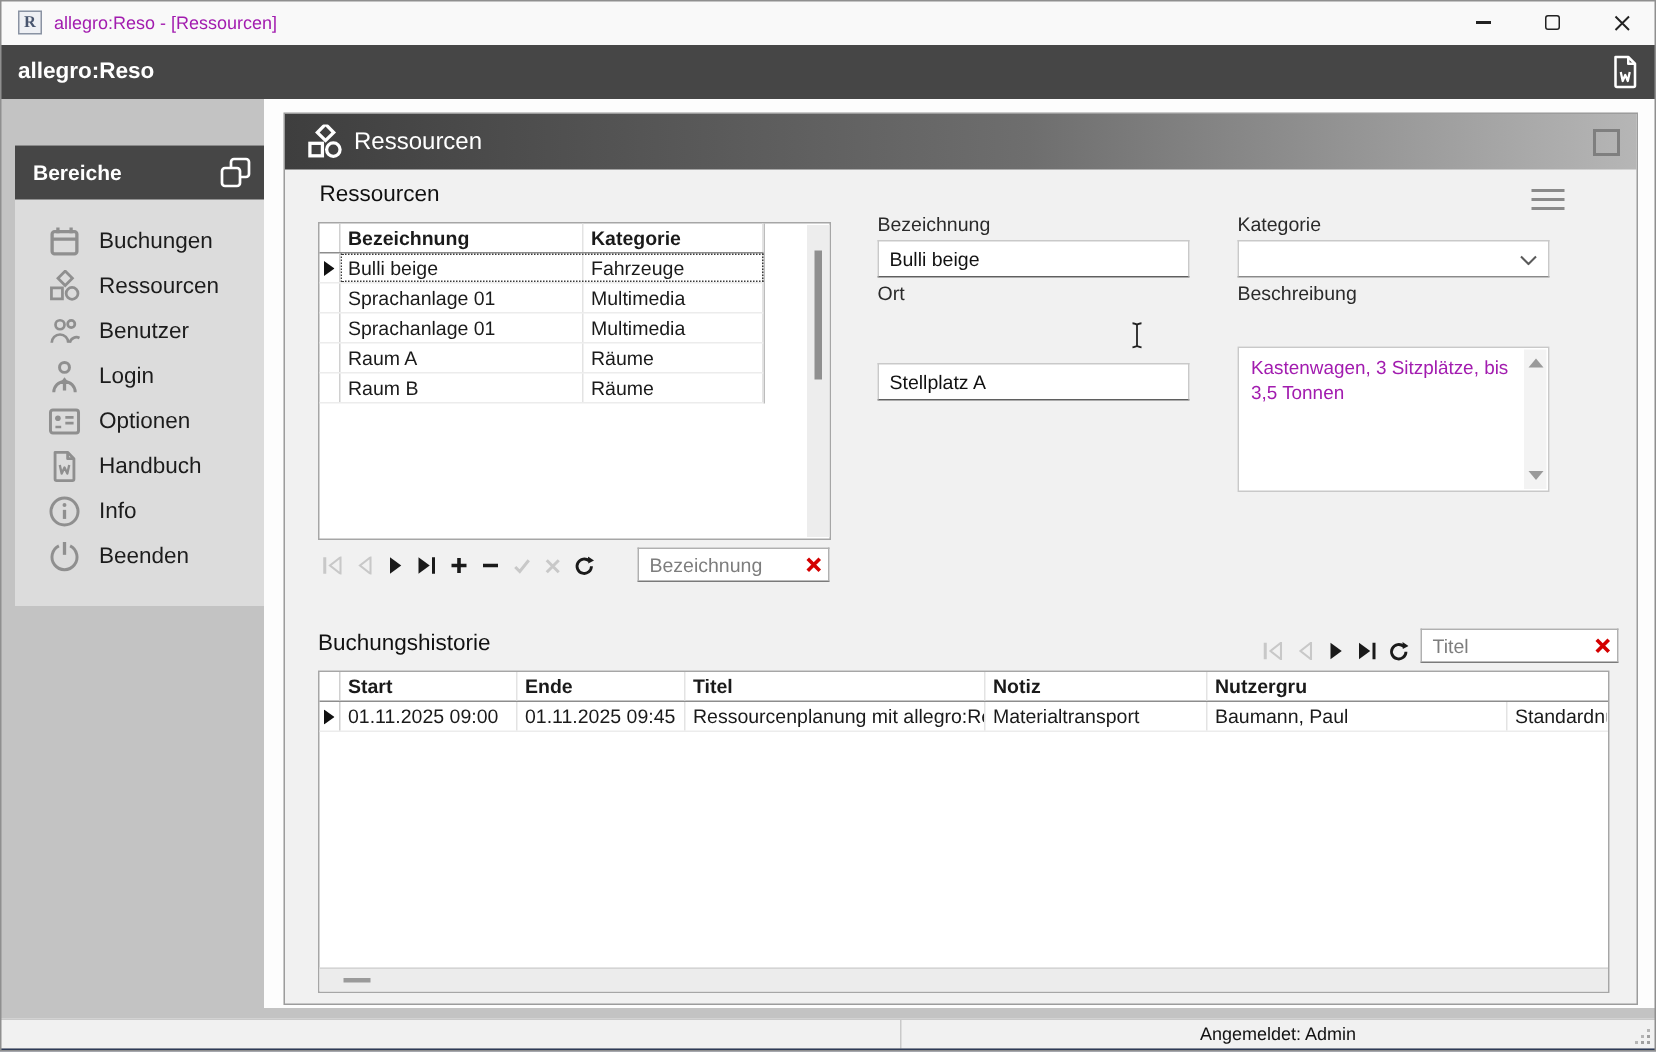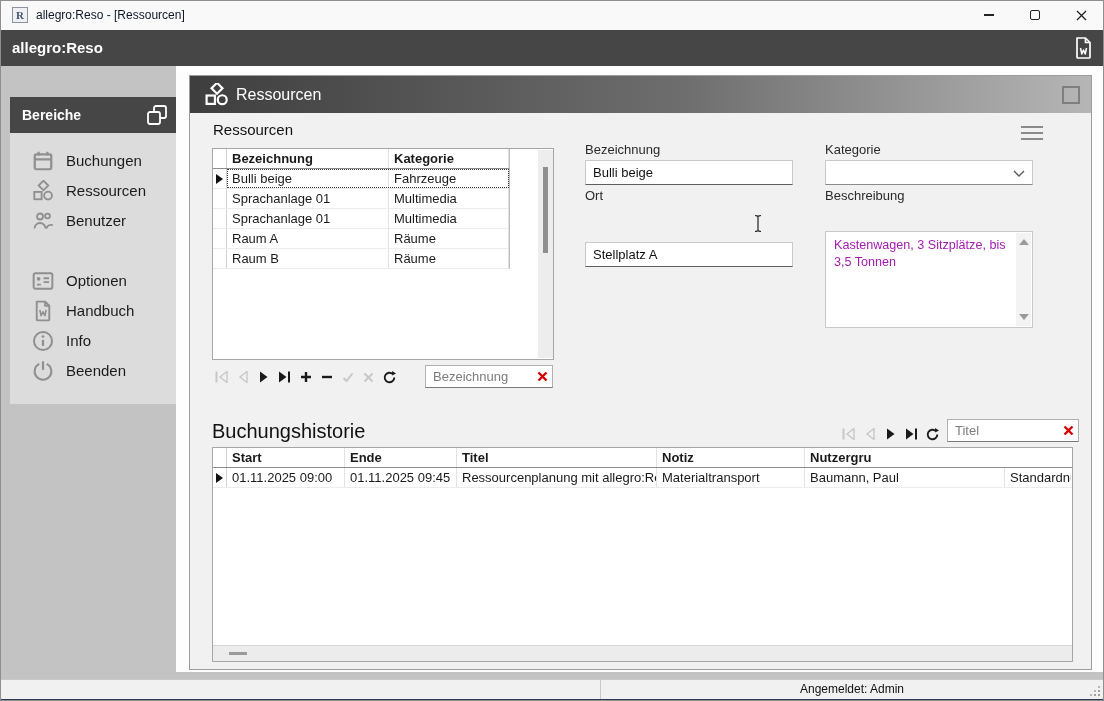--- a/index.html
+++ b/index.html
@@ -13,21 +13,21 @@
   }
   .abs { position: absolute; }
   .frame { position:absolute; inset:0; border:1px solid #8f8f8f; pointer-events:none; z-index:99; }
   .bottom-edge { position:absolute; left:0; top:699px; width:1104px; height:2px; background:#2e3b57; z-index:98; }
 
   
   #titlebar { left:0; top:0; width:1104px; height:30px; background:#f9f9f9; }
   #app-icon { left:12px; top:7px; width:16px; height:16px; border:1px solid #8a93a3; background:#eef0f4;
               font-family:"Liberation Serif", serif; font-weight:bold; font-size:11px; color:#48556e;
               display:flex; align-items:center; justify-content:center; }
-  #win-title { left:36px; top:0; height:30px; line-height:30px; font-size:12px; color:#0f172a; }
+  #win-title { left:36px; top:0; height:30px; line-height:30px; font-size:12px; color:#a21caf; }
   .cap-btn { top:0; width:46px; height:30px; display:flex; align-items:center; justify-content:center; cursor:default; }
   #btn-min { left:966px; } #btn-max { left:1012px; } #btn-close { left:1058px; }
 
   
   #toolbar { left:0; top:30px; width:1104px; height:36px; background:#464646; }
   #brand { left:12px; top:0; height:36px; line-height:36px; color:#fff; font-weight:bold; font-size:15px; }
   #doc-btn { left:1068px; top:4px; width:30px; height:28px; display:flex; align-items:center; justify-content:center; }
 
   
   #client-white { left:176px; top:66px; width:928px; height:606px; background:#fdfdfd; }
@@ -83,21 +83,21 @@
   #combo-kategorie { width:208px; height:25px; background:#fff; border:1px solid #c9c9c9; border-bottom:1px solid #8a8a8a; position:relative; }
   #combo-chevron { position:absolute; right:7px; top:9px; }
   #beschreibung-box { width:208px; height:97px; background:#fff; border:1px solid #c9c9c9; position:relative; }
   #beschreibung-text { position:absolute; left:8px; top:5px; width:180px; font-size:12.6px; line-height:17px; color:#a21caf; }
   #besch-scroll { position:absolute; right:1px; top:1px; width:15px; height:93px; background:#f3f3f3; }
   .sc-arrow { position:absolute; left:3px; width:0; height:0; }
   .sc-up { top:6px; border-left:5px solid transparent; border-right:5px solid transparent; border-bottom:6px solid #9a9a9a; }
   .sc-down { bottom:6px; border-left:5px solid transparent; border-right:5px solid transparent; border-top:6px solid #9a9a9a; }
 
   
-  #section-hist-title { left:22px; top:344px; font-size:20px; color:#111; }
+  #section-hist-title { left:22px; top:344px; font-size:15px; color:#111; }
   #nav2 { left:651px; top:349px; }
   #search2 { left:757px; top:343px; width:132px; }
   #hist-panel { left:22px; top:371px; width:861px; height:215px; background:#fff; border:1px solid #a6a6a6; }
   .hg-c1{width:118px;flex:none}.hg-c2{width:112px;flex:none}.hg-c3{width:200px;flex:none}
   .hg-c4{width:148px;flex:none}.hg-c5{width:200px;flex:none}.hg-c6{width:66px;flex:none;border-right:none}
   #hist-footer { left:0; bottom:0; width:859px; height:16px; background:#ececec; border-top:1px solid #d4d4d4; }
   #hist-handle { left:16px; top:6px; width:18px; height:3px; background:#9a9a9a; }
 
   
   #statusbar { left:0; top:679px; width:1104px; height:20px; background:#f1f1f1; border-top:1px solid #c9c9c9; }
@@ -168,20 +168,29 @@
   <div class="abs side-item" style="top:109px;">
     <svg class="si-icon" viewBox="0 0 22 19">
       <circle cx="8" cy="5" r="3" fill="none" stroke="#8f8f8f" stroke-width="1.8"></circle>
       <circle cx="15.5" cy="4.5" r="2.4" fill="none" stroke="#8f8f8f" stroke-width="1.8"></circle>
       <path d="M2.5 17 a5.5 5.5 0 0 1 11 0" fill="none" stroke="#8f8f8f" stroke-width="1.8"></path>
       <path d="M14.5 17 a4.6 4.6 0 0 1 6.5 -3.2" fill="none" stroke="#8f8f8f" stroke-width="1.8"></path>
     </svg>
     <span class="si-label">Benutzer</span>
   </div>
 
+  <div class="abs side-item" style="top:139px;">
+    <svg class="si-icon" viewBox="0 0 20 20">
+      <circle cx="10" cy="4.5" r="3" fill="none" stroke="#8f8f8f" stroke-width="1.8"></circle>
+      <path d="M3.5 19.5 a6.5 6.5 0 0 1 13 0" fill="none" stroke="#8f8f8f" stroke-width="1.8"></path>
+      <polygon points="10,10.5 13.2,14.5 6.8,14.5" fill="#8f8f8f"></polygon>
+      <rect x="9" y="14.5" width="2" height="4" fill="#8f8f8f"></rect>
+    </svg>
+    <span class="si-label">Login</span>
+  </div>
 
   <div class="abs side-item" style="top:169px;">
     <svg class="si-icon" viewBox="0 0 20 19">
       <rect x="1.5" y="2.5" width="17" height="14" rx="1.5" fill="none" stroke="#8f8f8f" stroke-width="1.8"></rect>
       <circle cx="6" cy="7.5" r="1.7" fill="#8f8f8f"></circle>
       <path d="M10.5 7 H15.5 M10.5 10.5 H15.5 M4.5 12.8 H8" stroke="#8f8f8f" stroke-width="1.6" fill="none"></path>
     </svg>
     <span class="si-label">Optionen</span>
   </div>
 

